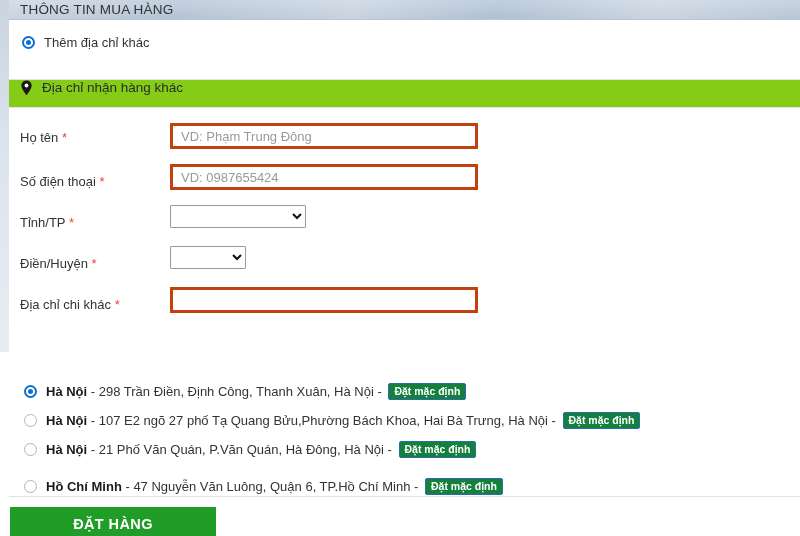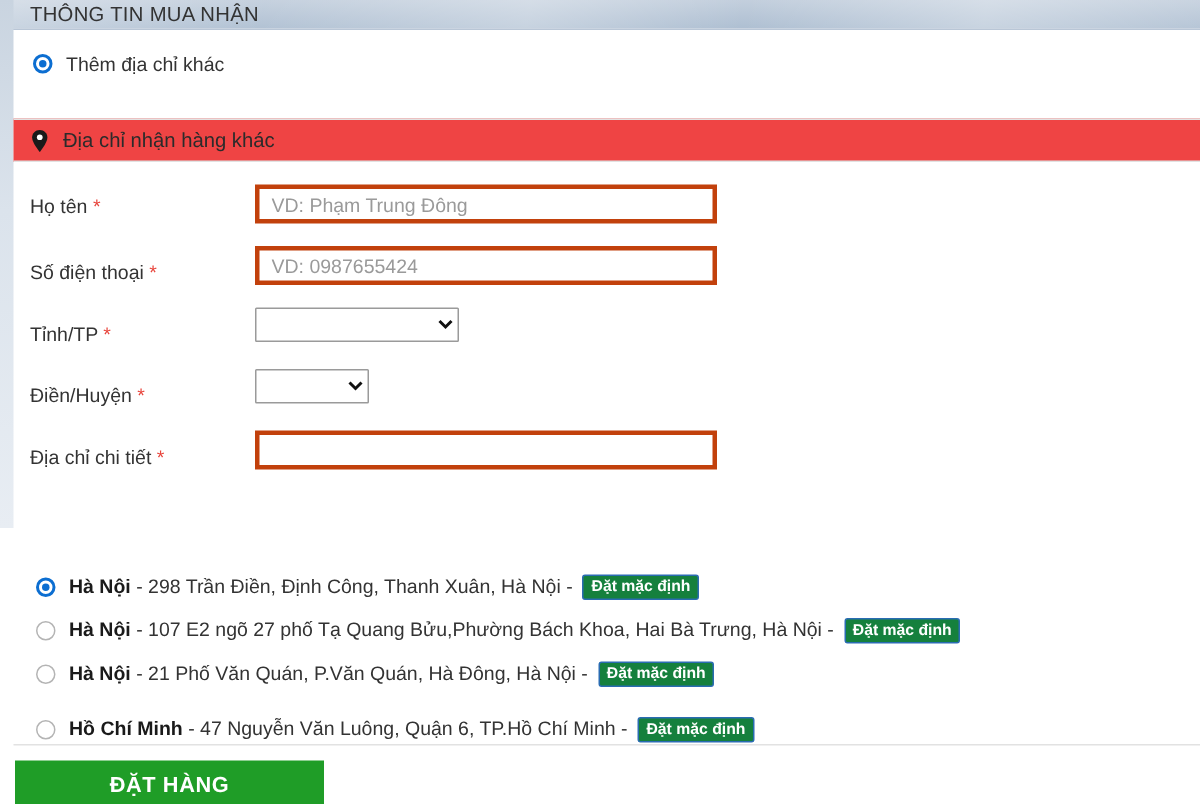--- a/index.html
+++ b/index.html
@@ -63,25 +63,25 @@
     top: 0;
     height: 19px;
     background: transparent;
   }
 
   .section-head {
     position: absolute;
     left: 9px;
     width: 791px;
     box-sizing: border-box;
-    background: #ef4444;
+    background: #84cc16;
     border-top: 1px solid #e2e2e2;
     border-bottom: 1px solid #e2e2e2;
     display: flex;
-    align-items: center;
+    align-items: flex-start;
     padding-left: 11px;
     font-size: 13.5px;
     color: #2b2b2b;
   }
   .pin-icon {
     display: inline-block;
     width: 13px;
     height: 16px;
     margin-right: 9px;
     flex: 0 0 auto;
@@ -202,21 +202,21 @@
 </style>
 </head>
 <body>
 
 <div id="page">
 
   <div class="sky-band"></div>
   <div class="sky-left"></div>
 
   <div class="panel-title top">
-    <span>THÔNG TIN MUA NHẬN</span>
+    <span>THÔNG TIN MUA HÀNG</span>
   </div>
 
   <div class="radio-row" style="left:22px; top:35px;">
     <span class="radio checked"></span>
     <span class="addr-text">Thêm địa chỉ khác</span>
   </div>
 
   <div class="section-head" style="top:79px; height:29px;">
     <span class="pin-icon">
       <svg viewBox="0 0 13 16" width="13" height="16" aria-hidden="true">
@@ -249,21 +249,21 @@
 
   <div class="field-label" style="top:256px;">
     <span>Điền/Huyện</span>
     <span class="req">*</span>
   </div>
   <select class="sel sel-district" style="top:246px;">
     <option>- Chọn -</option>
   </select>
 
   <div class="field-label" style="top:297px;">
-    <span>Địa chỉ chi tiết</span>
+    <span>Địa chỉ chi khác</span>
     <span class="req">*</span>
   </div>
   <input class="text-input" style="top: 287px;" type="text" placeholder="">
 
 
   <div class="radio-row" style="left:24px; top:383px;">
     <span class="radio checked"></span>
     <span class="addr-text">
       <span class="addr-city">Hà Nội</span><span> - 298 Trần Điền, Định Công, Thanh Xuân, Hà Nội - </span><span class="badge">Đặt mặc định</span>
     </span>

